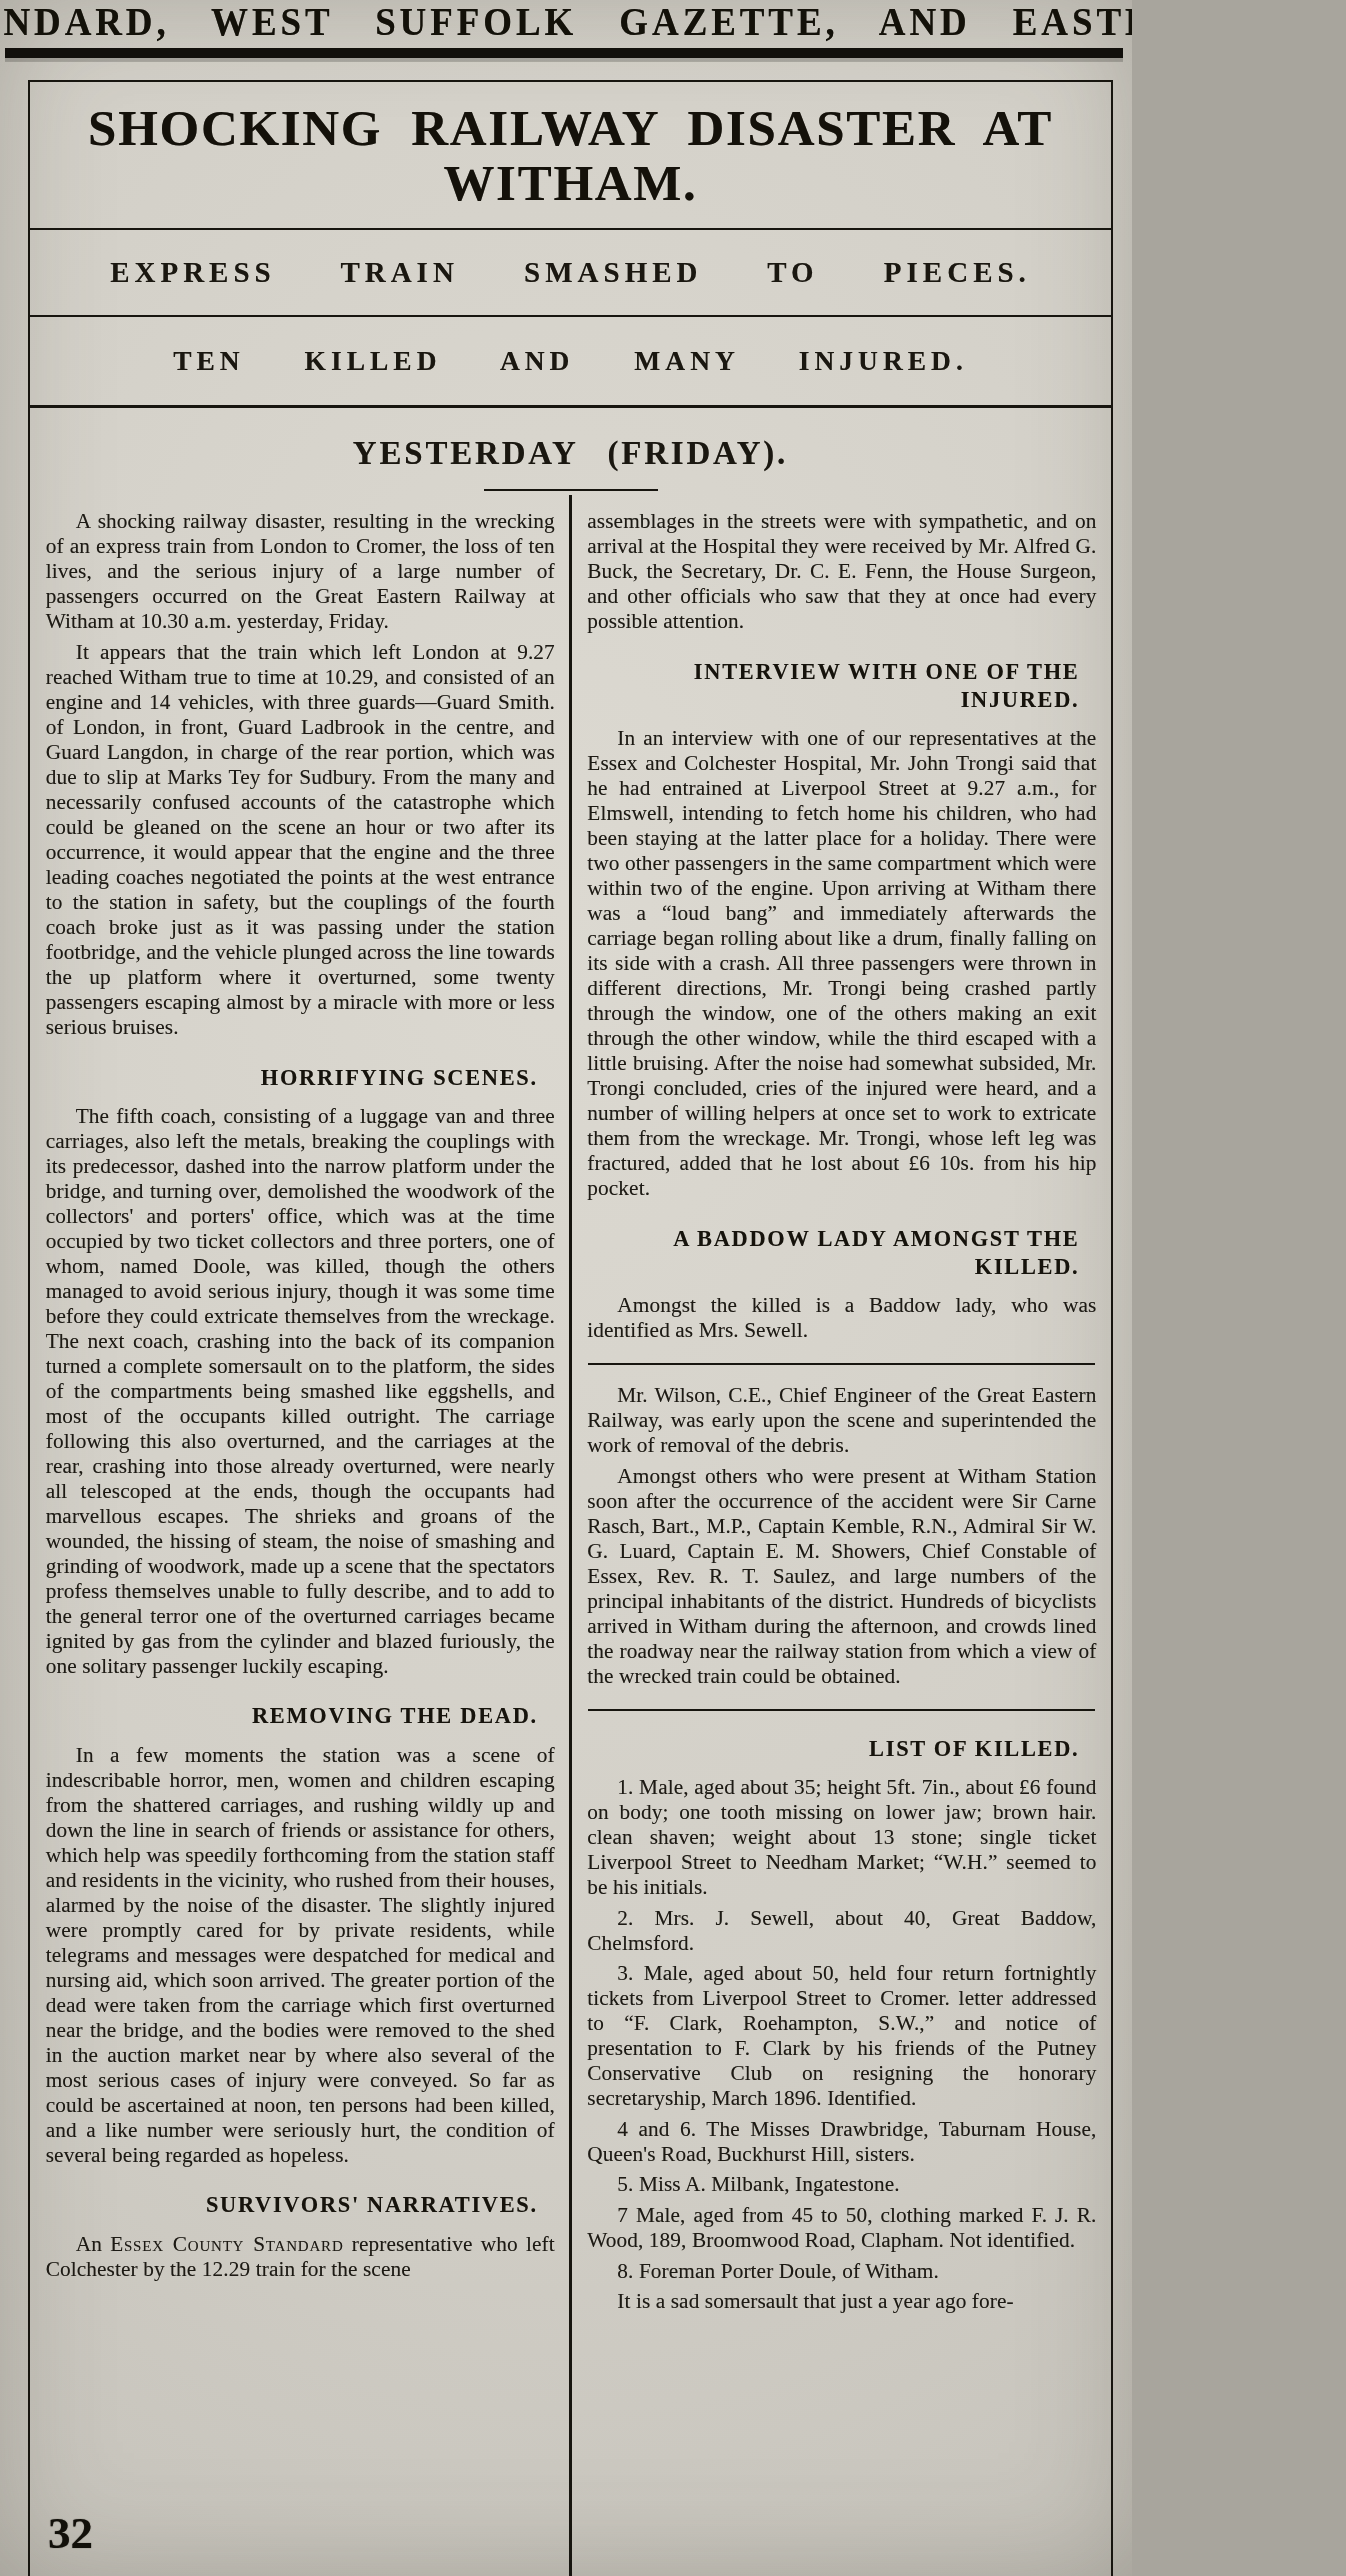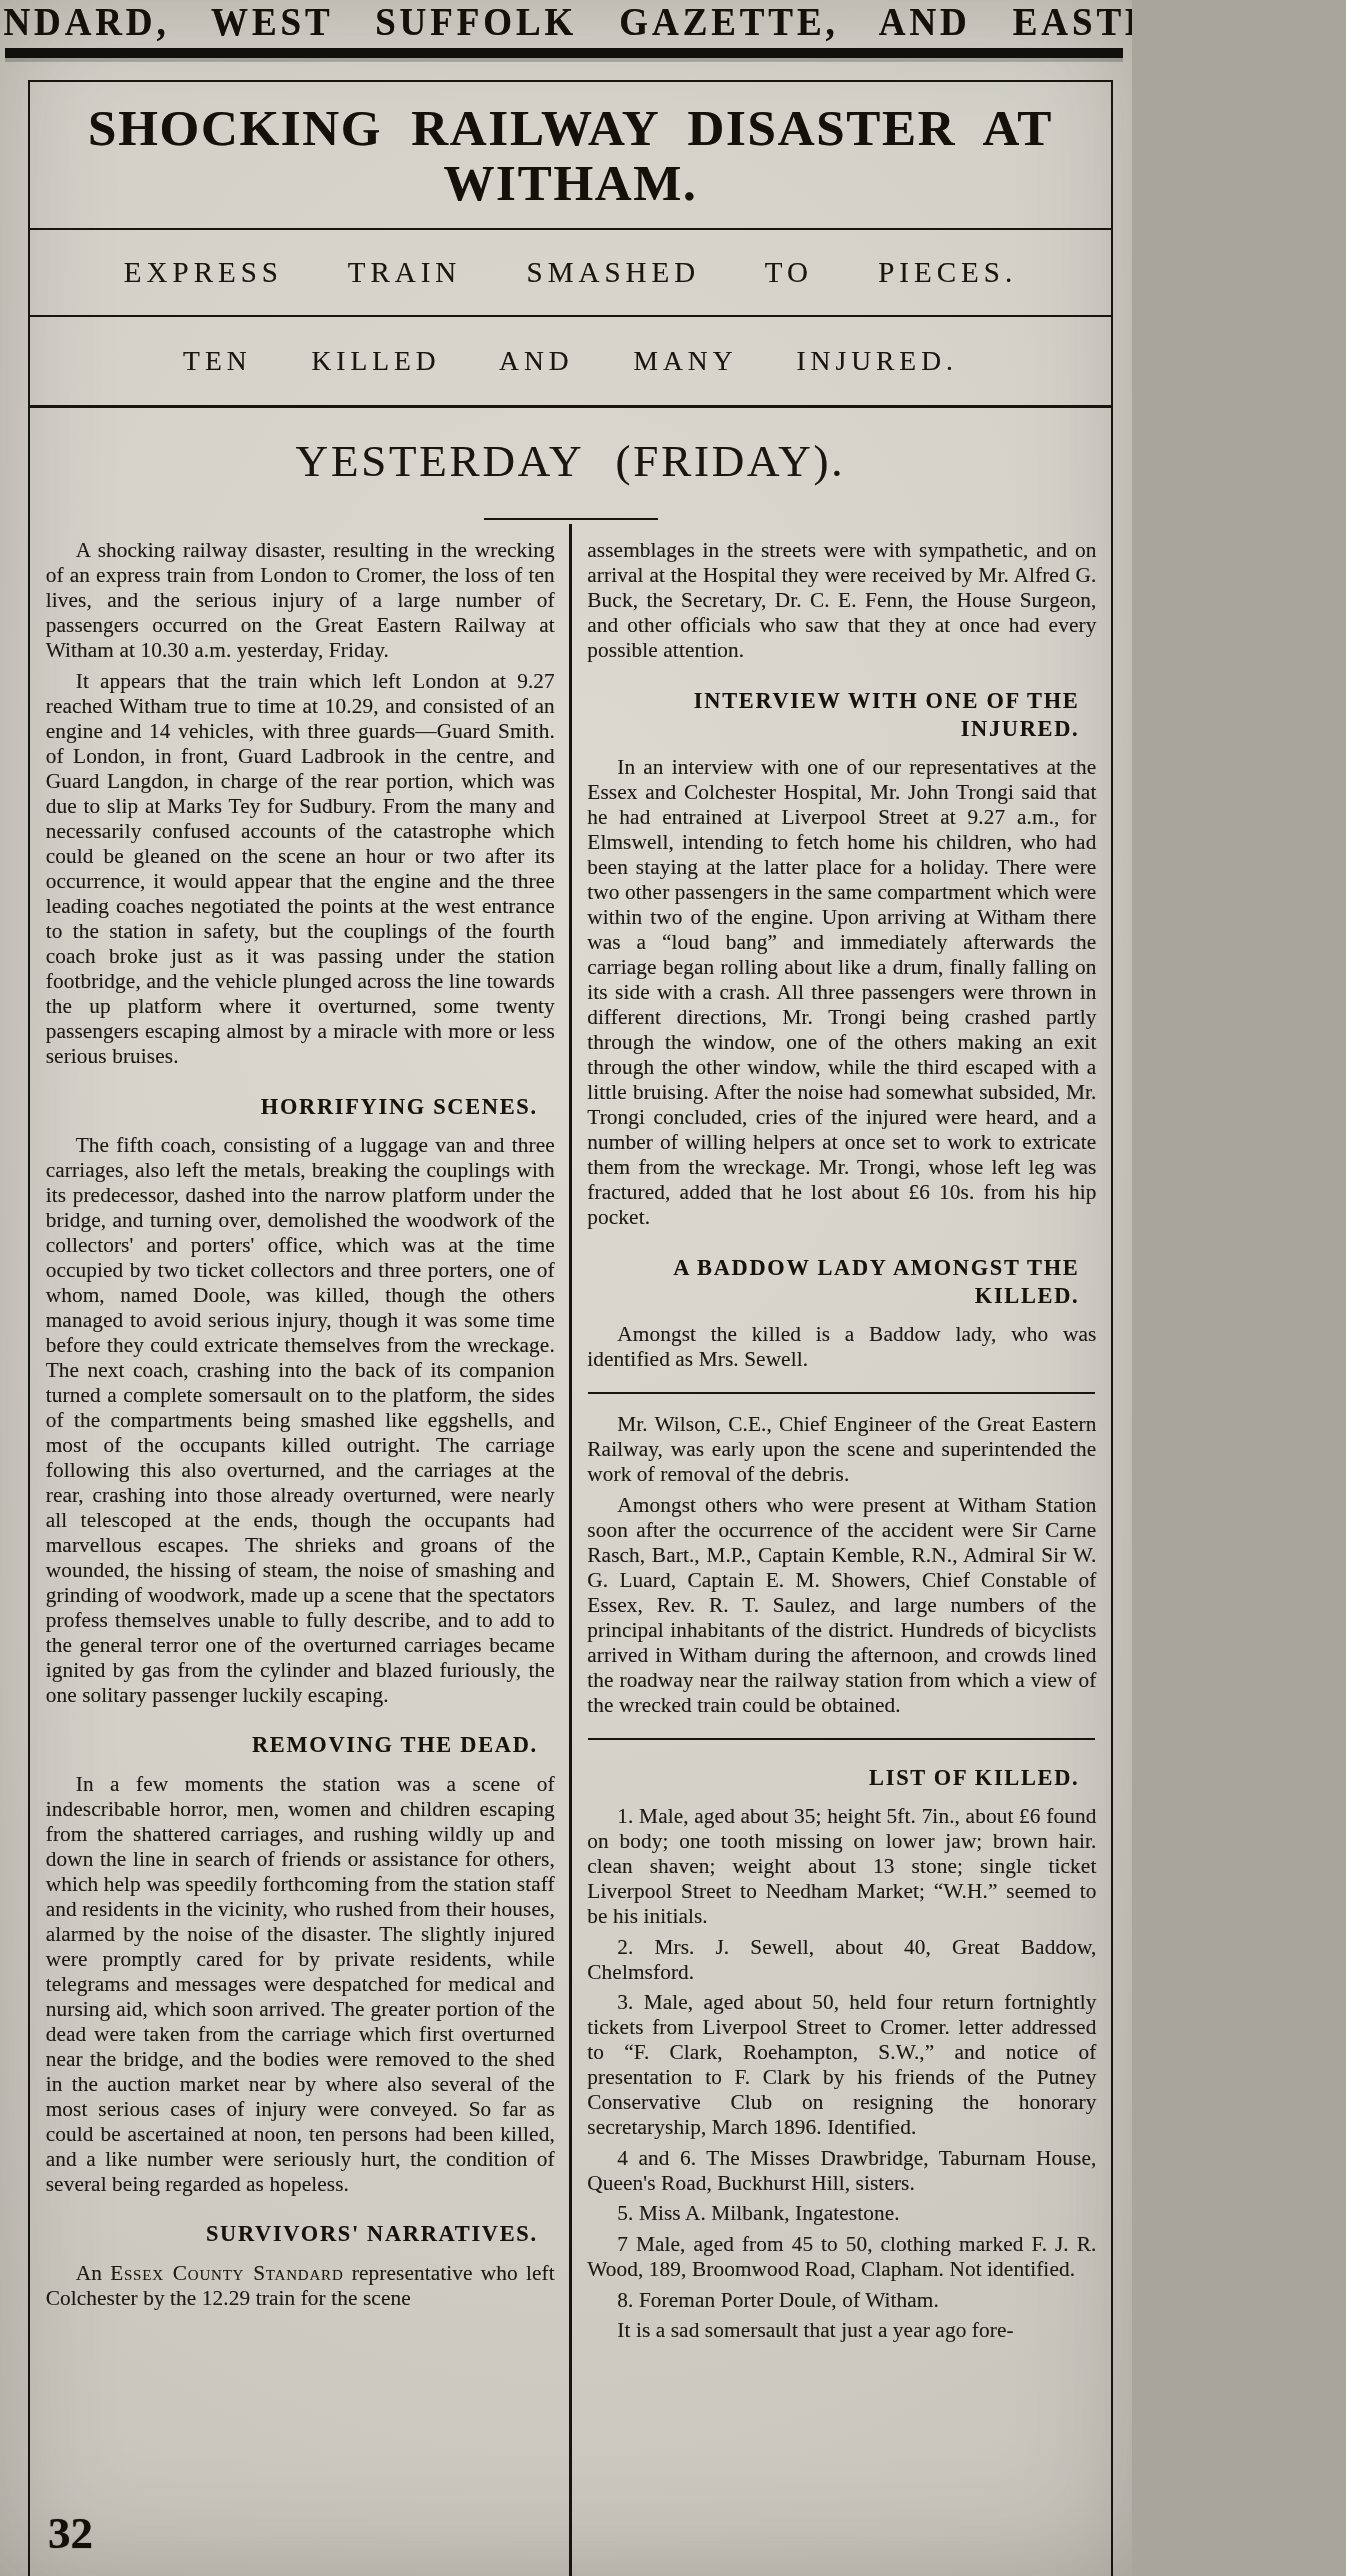--- a/index.html
+++ b/index.html
@@ -32,24 +32,24 @@
     position: absolute; left: 28px; right: 19px; top: 80px; bottom: 0;
     border-left: 2.8px solid #17150f; border-right: 2.8px solid #17150f; border-top: 2.2px solid #17150f;
   }
   .headline-main {
     margin: 19px 17px 17px; text-align: center;
     font-size: 51px; line-height: 55px; font-weight: 700;
     letter-spacing: 1.7px; word-spacing: 14.6px; color: #14110a;
     text-shadow: 0 0 0.6px rgba(20,17,10,0.5);
   }
   .rule-full { height: 2.2px; background: #17150f; }
-  .subhead { text-align: center; font-weight: 400; color: #1a1710; text-shadow: 0 0 0.6px rgba(26,23,16,0.45); }
+  .subhead { text-align: center; font-weight: 700; color: #1a1710; text-shadow: 0 0 0.6px rgba(26,23,16,0.45); }
   .subhead-1 { font-size: 29px; margin: 26px 0; letter-spacing: 5px; word-spacing: 53px; }
   .subhead-2 { font-size: 27.5px; margin: 28px 0; letter-spacing: 5px; word-spacing: 48px; }
-  .subhead-3 { font-size: 45px; margin: 27px 0 31px; letter-spacing: 2.8px; word-spacing: 19px; }
+  .subhead-3 { font-size: 33px; margin: 27px 0 17px; letter-spacing: 2.8px; word-spacing: 19px; }
   .rule-short { width: 174px; height: 2.8px; background: #17150f; margin: 0 auto 3.4px; }
   .columns { display: flex; align-items: stretch; height: 100%; }
   .column {
     flex: 1 1 0; padding: 14.6px 14.6px 0 15.7px;
     font-size: 21.3px; line-height: 25px; text-align: justify;
     letter-spacing: 0.1px; color: #1d1a14;
     text-shadow: 0 0 0.6px rgba(29,26,20,0.35);
   }
   .column-divider { width: 2.2px; flex: 0 0 2.2px; background: #17150f; }
   .para { margin: 0 0 5.6px; text-indent: 30px; }

